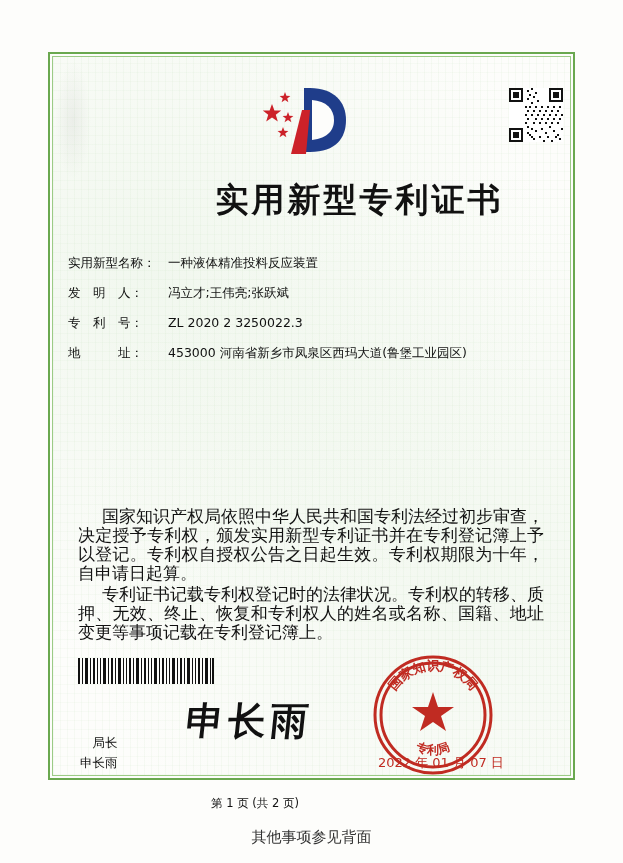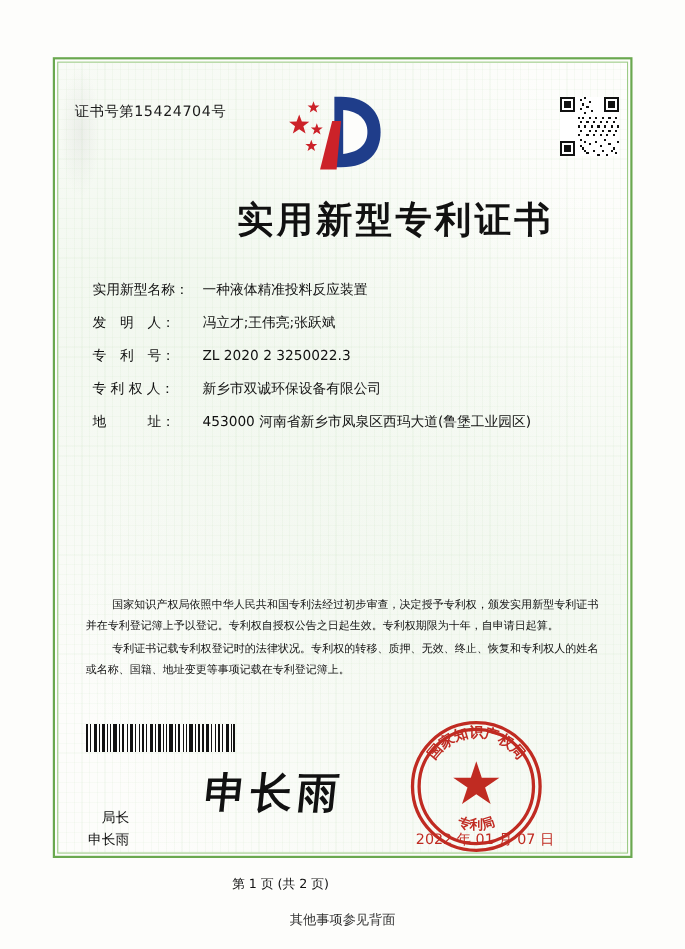--- a/index.html
+++ b/index.html
@@ -53,38 +53,37 @@
 
   .title{
     position:absolute;left:0;top:178px;width:623px;text-align:center;
     font-size:33px;font-weight:bold;color:#111;
     letter-spacing:3px;
     font-family:"DejaVu Sans", sans-serif;
     padding-left:48px;
   }
 
   .fields{
-    position:absolute;left:84px;top:248px;width:470px;
+    position:absolute;left:68px;top:248px;width:470px;
     font-size:12.5px;color:#111;
     font-family:"DejaVu Sans", sans-serif;
   }
   .frow{
     position:relative;height:30px;line-height:30px;white-space:nowrap;
   }
   .flabel{display:inline-block;}
   .fval{display:inline-block;}
   .lbl-w1{width:96px}
   .row-inline{display:flex;justify-content:space-between;align-items:center;}
   .pub-right{font-size:12.5px;}
 
   .para{
     position:absolute;left:78px;top:508px;width:466px;
-    font-size:10px;line-height:19px;color:#111;text-align:justify;
-    font-family:Liberation Sans, sans-serif;
-    margin-top:33px;
+    font-size:17px;line-height:19px;color:#111;text-align:justify;
+    font-family:Liberation Mono, monospace;
   }
   .para p{margin:0 0 2px 0;text-indent:24px;}
 
   
   .barcode{
     position:absolute;left:78px;top:658px;width:136px;height:26px;
   }
   .barcode svg{display:block}
 
   .signer{
@@ -111,40 +110,39 @@
     font-size:13px;color:#c02b22;
     font-family:"DejaVu Sans", sans-serif;
   }
   .page-no{
     position:absolute;left:0;top:796px;width:510px;text-align:center;
     font-size:11.5px;color:#111;
     font-family:"DejaVu Sans", sans-serif;
   }
   .footnote{
     position:absolute;left:0;top:828px;width:623px;text-align:center;
-    font-size:12px;color:#333;
+    font-size:15px;color:#333;
     font-family:"DejaVu Sans", sans-serif;
   }
   .smudge{
     position:absolute;left:55px;top:60px;width:36px;height:120px;
     background:radial-gradient(ellipse at 50% 50%, rgba(150,150,150,.12), rgba(255,255,255,0) 70%);
     pointer-events:none;
   }
 </style>
 </head>
 <body>
 
 <div class="page">
 
   <div class="border-outer"></div>
   <div class="border-inner"></div>
   <div class="wash"></div>
   <div class="smudge"></div>
 
-  <div class="cert-no">证书号第15424704号</div>
 
   <div class="logo">
     <svg width="96" height="76" viewBox="0 0 96 76">
       <path d="M46 6 L46 70 L52 70 C78 70 88 56 88 38 C88 20 76 6 52 6 Z" fill="#1f3d8a"></path>
       <path d="M54 18 L54 58 C70 56 76 48 76 38 C76 27 68 19 54 18 Z" fill="#fdfdfb"></path>
       <path d="M44 28 L33 72 L48 72 L52 28 Z" fill="#cc2229"></path>
       <g fill="#cc2229">
         <polygon points="14,22 16.4,28.4 23.2,28.6 17.8,32.8 19.8,39.4 14,35.6 8.2,39.4 10.2,32.8 4.8,28.6 11.6,28.4"></polygon>
         <polygon points="27,10 28.4,13.8 32.4,13.9 29.2,16.4 30.4,20.3 27,18 23.6,20.3 24.8,16.4 21.6,13.9 25.6,13.8"></polygon>
         <polygon points="30,30 31.4,33.8 35.4,33.9 32.2,36.4 33.4,40.3 30,38 26.6,40.3 27.8,36.4 24.6,33.9 28.6,33.8"></polygon>
@@ -244,24 +242,20 @@
     </div>
     <div class="frow">
       <span class="flabel lbl-w1">发　明　人：</span>
       <span class="fval">冯立才;王伟亮;张跃斌</span>
     </div>
     <div class="frow">
       <span class="flabel lbl-w1">专　利　号：</span>
       <span class="fval">ZL 2020 2 3250022.3</span>
     </div>
     <div class="frow">
-      <span class="flabel lbl-w1">专 利 权 人：</span>
-      <span class="fval">新乡市双诚环保设备有限公司</span>
-    </div>
-    <div class="frow">
       <span class="flabel lbl-w1">地　　　址：</span>
       <span class="fval">453000 河南省新乡市凤泉区西玛大道(鲁堡工业园区)</span>
     </div>
   </div>
 
   <div class="para">
     <p>国家知识产权局依照中华人民共和国专利法经过初步审查，决定授予专利权，颁发实用新型专利证书并在专利登记簿上予以登记。专利权自授权公告之日起生效。专利权期限为十年，自申请日起算。</p>
     <p>专利证书记载专利权登记时的法律状况。专利权的转移、质押、无效、终止、恢复和专利权人的姓名或名称、国籍、地址变更等事项记载在专利登记簿上。</p>
   </div>
 

